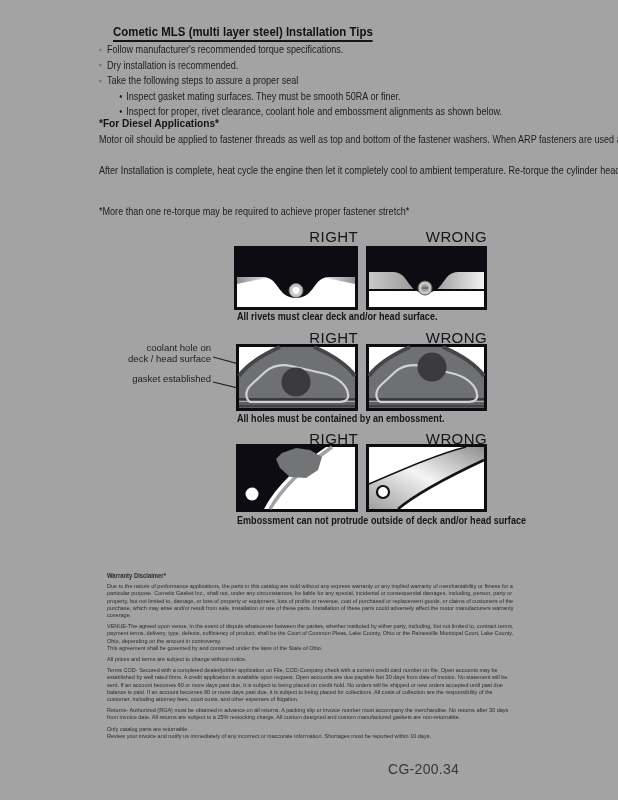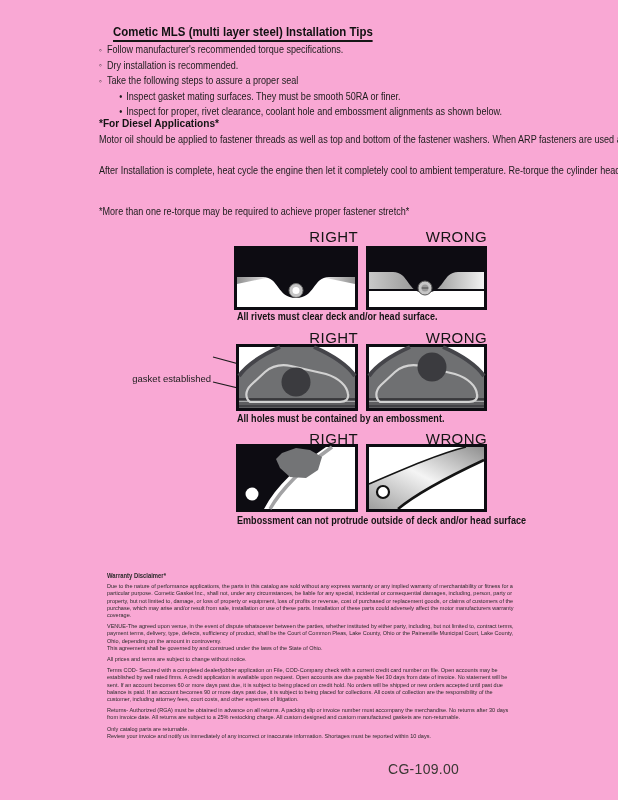--- a/index.html
+++ b/index.html
@@ -1,16 +1,16 @@
 <!DOCTYPE html>
 <html><head>
 <meta charset="utf-8">
 <style>
   html,body{margin:0;padding:0;background:#fff;}
-  .page{position:relative;width:618px;height:800px;background:#f9a8d4;overflow:hidden;
+  .page{position:relative;width:618px;height:800px;background:#a3a3a3;overflow:hidden;
         font-family:"Liberation Sans", sans-serif;color:#1c1c1c;}
   .abs{position:absolute;}
   .condense{transform:scaleX(0.88);transform-origin:0 0;}
   .prelines{white-space:pre-line;}
   .nowrap{white-space:nowrap;}
 
   .title{font-size:13px;font-weight:bold;color:#111;border-bottom:2px solid #161616;
          padding-bottom:1px;display:inline-block;}
   .bullets{font-size:10.3px;line-height:15px;color:#1c1c1c;}
   .brow{white-space:nowrap;}
@@ -100,20 +100,22 @@
       <circle cx="59" cy="42" r="3.5" fill="#9a9a9a"></circle>
       <line x1="55.7" y1="42" x2="62.3" y2="42" stroke="#5f5f5f" stroke-width="1.4"></line>
     </svg>
   </div>
 
   <div class="abs caption condense nowrap" style="left:237px;top:311px;">All rivets must clear deck and/or head surface.</div>
 
   <div class="abs dlabel" style="left:236px;top:329px;width:122px;">RIGHT</div>
   <div class="abs dlabel" style="left:366px;top:329px;width:121px;">WRONG</div>
 
+  <div class="abs annot prelines" style="left:100px;top:343px;width:111px;">coolant hole on
+deck / head surface</div>
   <div class="abs annot" style="left:100px;top:374px;width:111px;">gasket established</div>
 
   <svg class="abs" style="left:212px;top:350px;" width="92" height="48" viewBox="0 0 92 48">
     <line x1="1" y1="7" x2="83" y2="29" stroke="#1c1c1c" stroke-width="1.2"></line>
     <line x1="1" y1="32" x2="47" y2="43" stroke="#1c1c1c" stroke-width="1.2"></line>
   </svg>
 
   <div class="abs" style="left:236px;top:344px;">
     <svg width="122" height="67" viewBox="0 0 122 67">
       <rect width="122" height="67" fill="#0d0c12"></rect>
@@ -190,15 +192,15 @@
     <p class="prelines">Due to the nature of performance applications, the parts in this catalog are sold without any express warranty or any implied warranty of merchantability or fitness for a particular purpose.  Cometic Gasket Inc., shall not, under any circumstances, be liable for any special, incidental or consequential damages, including, person, party or property, but not limited to, damage, or loss of property or equipment, loss of profits or revenue, cost of purchased or replacement goods, or claims of customers of the purchase, which may arise and/or result from sale, installation or use of these parts.  Installation of these parts could adversely affect the motor manufacturers warranty coverage.</p>
     <p class="prelines">VENUE-The agreed upon venue, in the event of dispute whatsoever between the parties, whether instituted by either party, including, but not limited to, contract terms, payment terms, delivery, type, defects, sufficiency of product, shall be the Court of Common Pleas, Lake County, Ohio or the Painesville Municipal Court, Lake County, Ohio, depending on the amount in controversy.
 This agreement shall be governed by and construed under the laws of the State of Ohio.</p>
     <p class="prelines">All prices and terms are subject to change without notice.</p>
     <p class="prelines">Terms COD- Secured with a completed dealer/jobber application on File, COD-Company check with a current credit card number on file.  Open accounts may be established by well rated firms.  A credit application is available upon request.  Open accounts are due payable Net 30 days from date of invoice.  No statement will be sent.  If an account becomes 60 or more days past due, it is subject to being placed on credit hold.  No orders will be shipped or new orders accepted until past due balance is paid.  If an account becomes 90 or more days past due, it is subject to being placed for collections.  All costs of collection are the responsibility of the customer, including attorney fees, court costs, and other expenses of litigation.</p>
     <p class="prelines">Returns- Authorized (RGA) must be obtained in advance on all returns.  A packing slip or invoice number must accompany the merchandise.  No returns after 30 days from invoice date.  All returns are subject to a 25% restocking charge.  All custom designed and custom manufactured gaskets are non-returnable.</p>
     <p class="prelines">Only catalog parts are returnable.
 Review your invoice and notify us immediately of any incorrect or inaccurate information.  Shortages must be reported within 10 days.</p>
   </div>
 
-  <div class="abs pagenum" style="left:388px;top:761px;">CG-109.00</div>
+  <div class="abs pagenum" style="left:388px;top:761px;">CG-200.34</div>
 
 </div>
 
 </body></html>

